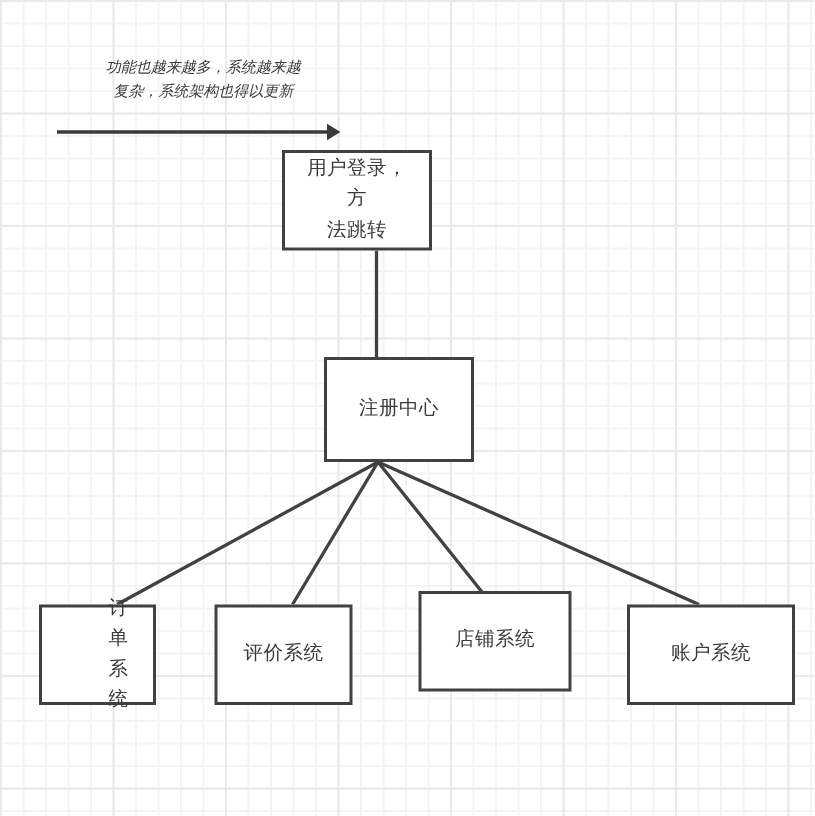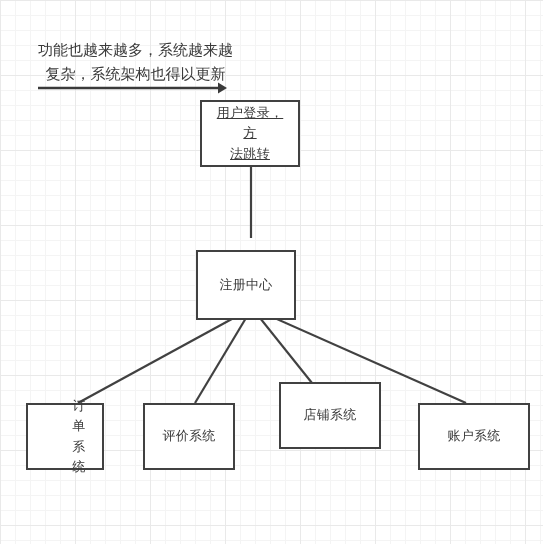--- a/index.html
+++ b/index.html
@@ -47,69 +47,68 @@
     line-height: 1.55;
     letter-spacing: 0.3px;
     z-index: 2;
   }
   .node-text {
     display: block;
     padding: 0 10px;
     white-space: pre-line;
   }
   #node-login {
-    left: 200px;
+    left: 188px;
     top: 100px;
     width: 100px;
     height: 67px;
-    text-decoration: underline;
   }
   #node-registry {
-    left: 196px;
+    left: 216px;
     top: 238px;
     width: 100px;
     height: 70px;
-    margin-top: 12px;
   }
   #node-order {
     left: 26px;
     top: 403px;
     width: 78px;
     height: 67px;
     padding-left: 28px;
   }
   #node-review {
     left: 143px;
     top: 403px;
     width: 92px;
     height: 67px;
   }
   #node-shop {
     left: 279px;
-    top: 382px;
+    top: 394px;
     width: 102px;
     height: 67px;
   }
   #node-account {
     left: 418px;
     top: 403px;
     width: 112px;
     height: 67px;
   }
   #annotation {
     position: absolute;
     left: 38px;
     top: 38px;
     width: 195px;
     color: #3a3a3a;
-    font-size: 15px;
+    font-size: 10px;
     line-height: 1.6;
     text-align: center;
     white-space: pre-line;
     z-index: 2;
+    font-style: italic;
   }
 </style>
 </head>
 <body>
 
 <div id="canvas">
 
   <svg id="edges" viewBox="0 0 543 544" xmlns="http://www.w3.org/2000/svg">
 
     <g>

